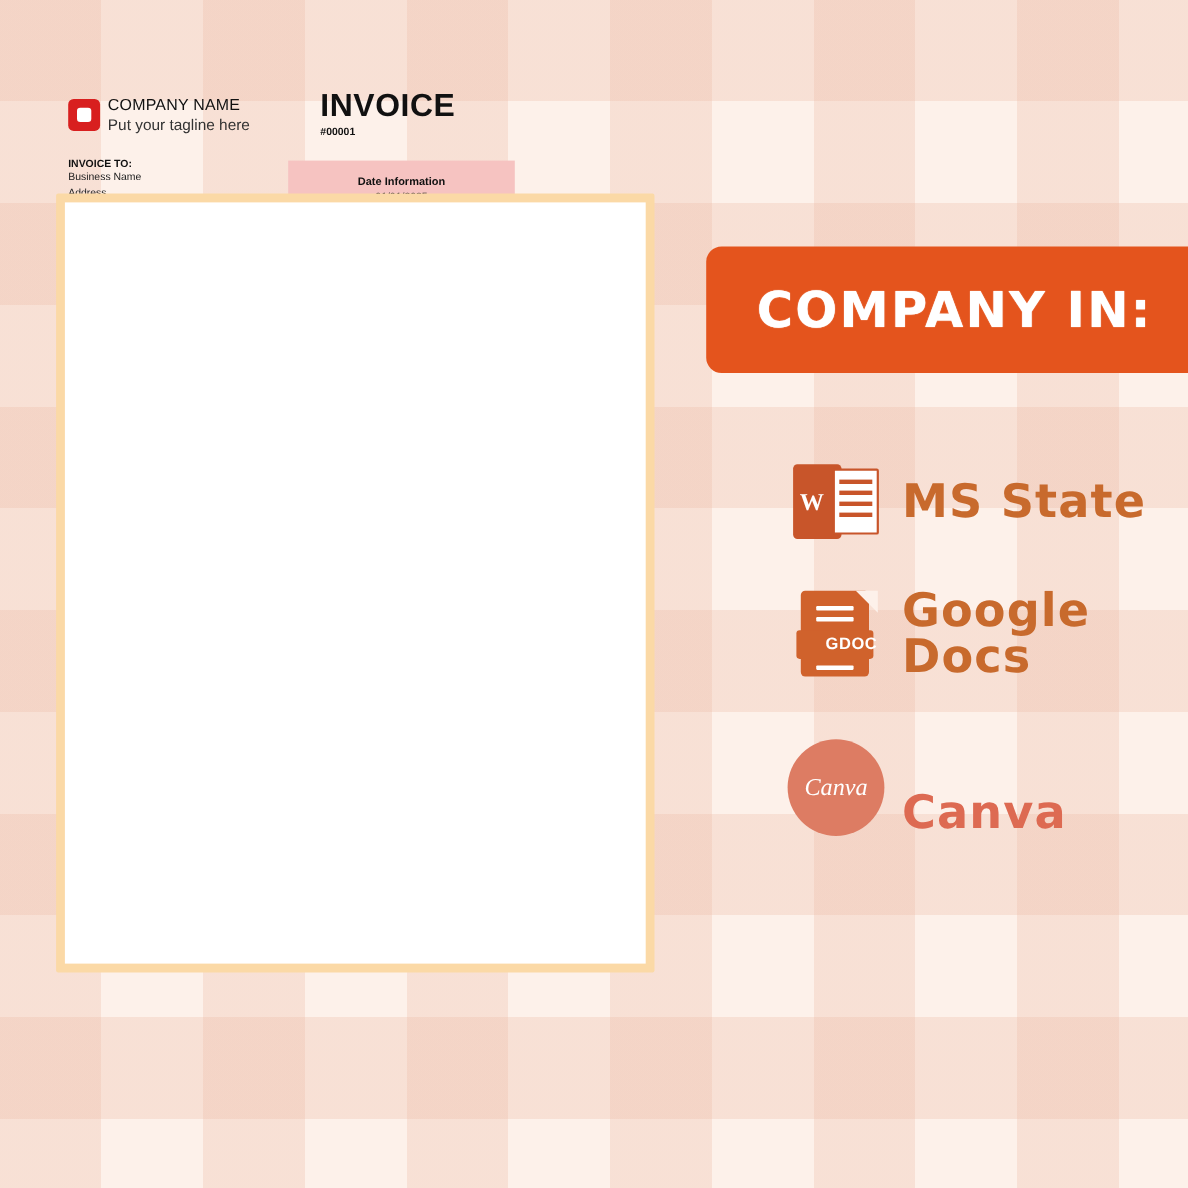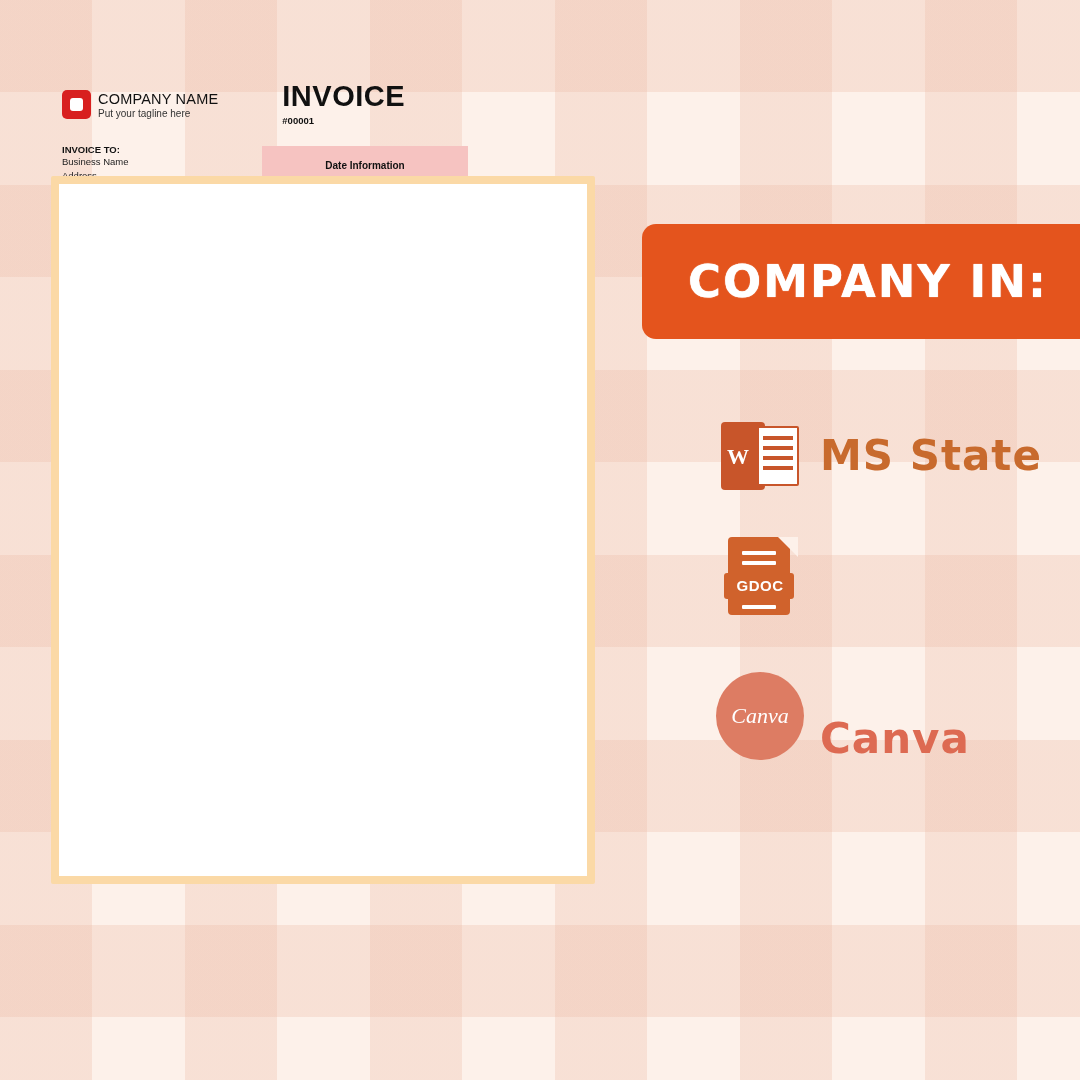--- a/index.html
+++ b/index.html
@@ -59,21 +59,21 @@
   }
   .logo-sq::after {
     content: ""; position: absolute;
     left: 8px; top: 8px; width: 13px; height: 13px;
     background: #fff; border-radius: 3px;
   }
   .company-block { padding-top: 1px; }
   .company-name {
     font-size: 14.5px; letter-spacing: .2px; color: #111;
   }
-  .company-tag { font-size: 10px; color: #333; margin-top: 1px; }
+  .company-tag { font-size: 14px; color: #333; margin-top: 1px; }
 
   .invoice-title-wrap { margin-left: 64px; }
   .invoice-title {
     font-size: 29px; font-weight: bold; letter-spacing: .5px; color: #111;
     line-height: 1;
   }
   .invoice-no { font-size: 9.5px; font-weight: bold; color: #111; margin-top: 4px; }
 
   
   .mid-row { display: flex; margin-top: 18px; }
@@ -166,21 +166,21 @@
   .gdoc { width: 76px; height: 78px; position: relative; }
   .gdoc .sheet {
     position:absolute; left:6px; top:0; width:62px; height:78px;
     background:#d0622c; border-radius:4px;
   }
   .gdoc .fold {
     position:absolute; right:0; top:0; width:0; height:0;
     border-left: 20px solid transparent; border-top: 20px solid #fdf1ea;
   }
   .gdoc .band { position:absolute; left:2px; top:36px; width:70px; height:26px; background:#d0622c; border-radius:3px; }
-  .gdoc .txt { position:absolute; left:0; top:40px; width:76px; text-align:center; color:#fff; font-size:15px; font-weight:bold; letter-spacing:.5px;}
+  .gdoc .txt { position:absolute; left:14px; top:40px; width:76px; text-align:center; color:#fff; font-size:15px; font-weight:bold; letter-spacing:.5px;}
   .gdoc .strip { position:absolute; background:#fff; height:4px; border-radius:1px; }
 
   
   .canva-circ {
     width: 88px; height: 88px; border-radius: 50%;
     background: #dd7c63; display:flex; align-items:center; justify-content:center;
   }
   .canva-circ span {
     color: #fff; font-size: 22px; font-style: italic;
     font-family: "Liberation Serif", serif;
@@ -356,20 +356,21 @@
       <div class="gdoc">
         <div class="sheet"></div>
         <div class="fold"></div>
         <div class="strip" style="left:20px; top:14px; width:34px;"></div>
         <div class="strip" style="left:20px; top:24px; width:34px;"></div>
         <div class="band"></div>
         <div class="txt">GDOC</div>
         <div class="strip" style="left:20px; top:68px; width:34px;"></div>
       </div>
     </div>
+    <div class="app-label" style="max-width:220px;">Google Docs</div>
   </div>
 
   <div class="app-row" style="height:120px;align-items:flex-end;">
     <div class="app-icon">
       <div class="canva-circ">
           <span>Canva</span>
         </div>
     </div>
     <div class="app-label canva">Canva</div>
   </div>

